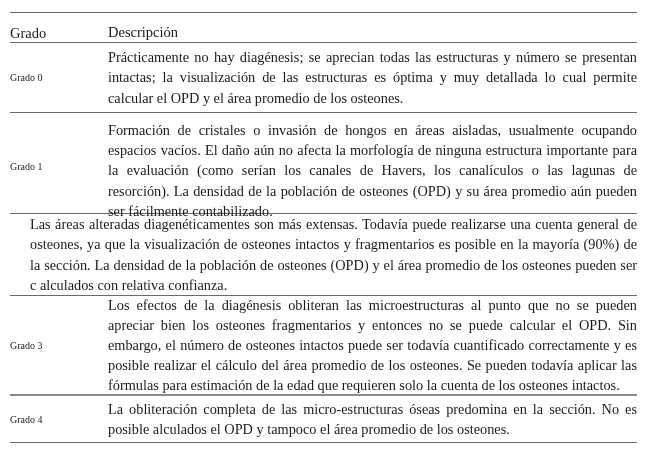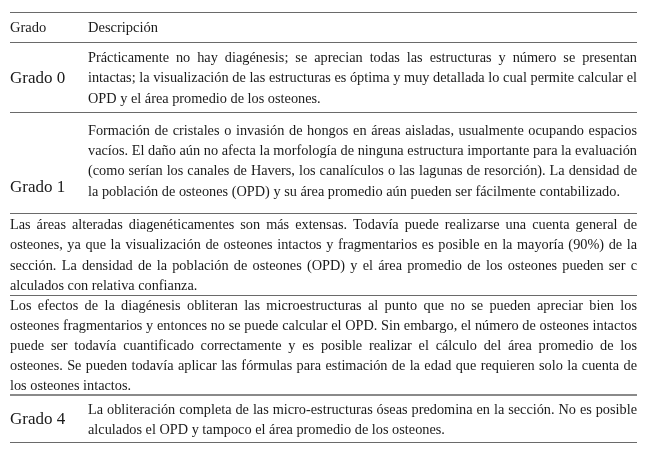--- a/index.html
+++ b/index.html
@@ -23,45 +23,47 @@
     }
     .row {
       display: flex;
       align-items: center;
       border-bottom: 1.5px solid #6a6a6a;
       box-sizing: border-box;
     }
     .row.header {
       border-top: 1.5px solid #6a6a6a;
       height: 31px;
+      align-items: flex-end;
     }
     .row.thick {
       border-bottom: 2.5px solid #8a8a8a;
     }
     .cell-grade {
       width: 78px;
       flex: 0 0 78px;
-      font-size: 17px;
+      font-size: 10px;
       padding-left: 0px;
       box-sizing: border-box;
     }
     .cell-desc {
       flex: 1 1 auto;
       font-size: 14.3px;
       line-height: 20.2px;
       text-align: justify;
       padding-right: 0px;
+      margin-left: 20px;
     }
     .row.header .cell-desc,
     .row.header .cell-grade {
       font-size: 14.5px;
     }
     .r0 { height: 70px; }
     .r1 { height: 101px; align-items: flex-start; padding-top: 7px; }
-    .r1 .cell-grade { margin-top: 57px; }
+    .r1 .cell-grade { margin-top: 41px; }
     .r2 { height: 82px; }
     .r3 { height: 100px; }
     .r4 { height: 47px; justify-content: space-between; }
   </style>
 </head>
 <body>
 
 <div class="table">
   <div class="row header">
     <div class="cell-grade">Grado</div>
@@ -76,20 +78,21 @@
   <div class="row r1">
     <div class="cell-grade">Grado 1</div>
     <div class="cell-desc">Formación de cristales o invasión de hongos en áreas aisladas, usualmente ocupando espacios vacíos. El daño aún no afecta la morfología de ninguna estructura importante para la evaluación (como serían los canales de Havers, los canalículos o las lagunas de resorción). La densidad de la población de osteones (OPD) y su área promedio aún pueden ser fácilmente contabilizado.</div>
   </div>
 
   <div class="row r2">
     <div class="cell-desc">Las áreas alteradas diagenéticamentes son más extensas. Todavía puede realizarse una cuenta general de osteones, ya que la visualización de osteones intactos y fragmentarios es posible en la mayoría (90%) de la sección. La densidad de la población de osteones (OPD) y el área promedio de los osteones pueden ser c alculados con relativa confianza.</div>
   </div>
 
   <div class="row r3 thick">
+    <div class="cell-grade">Grado 3</div>
     <div class="cell-desc">Los efectos de la diagénesis obliteran las microestructuras al punto que no se pueden apreciar bien los osteones fragmentarios y entonces no se puede calcular el OPD. Sin embargo, el número de osteones intactos puede ser todavía cuantificado correctamente y es posible realizar el cálculo del área promedio de los osteones. Se pueden todavía aplicar las fórmulas para estimación de la edad que requieren solo la cuenta de los osteones intactos.</div>
   </div>
 
   <div class="row r4">
     <div class="cell-grade">Grado 4</div>
     <div class="cell-desc">La obliteración completa de las micro-estructuras óseas predomina en la sección. No es posible alculados el OPD y tampoco el área promedio de los osteones.</div>
   </div>
 </div>
 
 </body></html>

